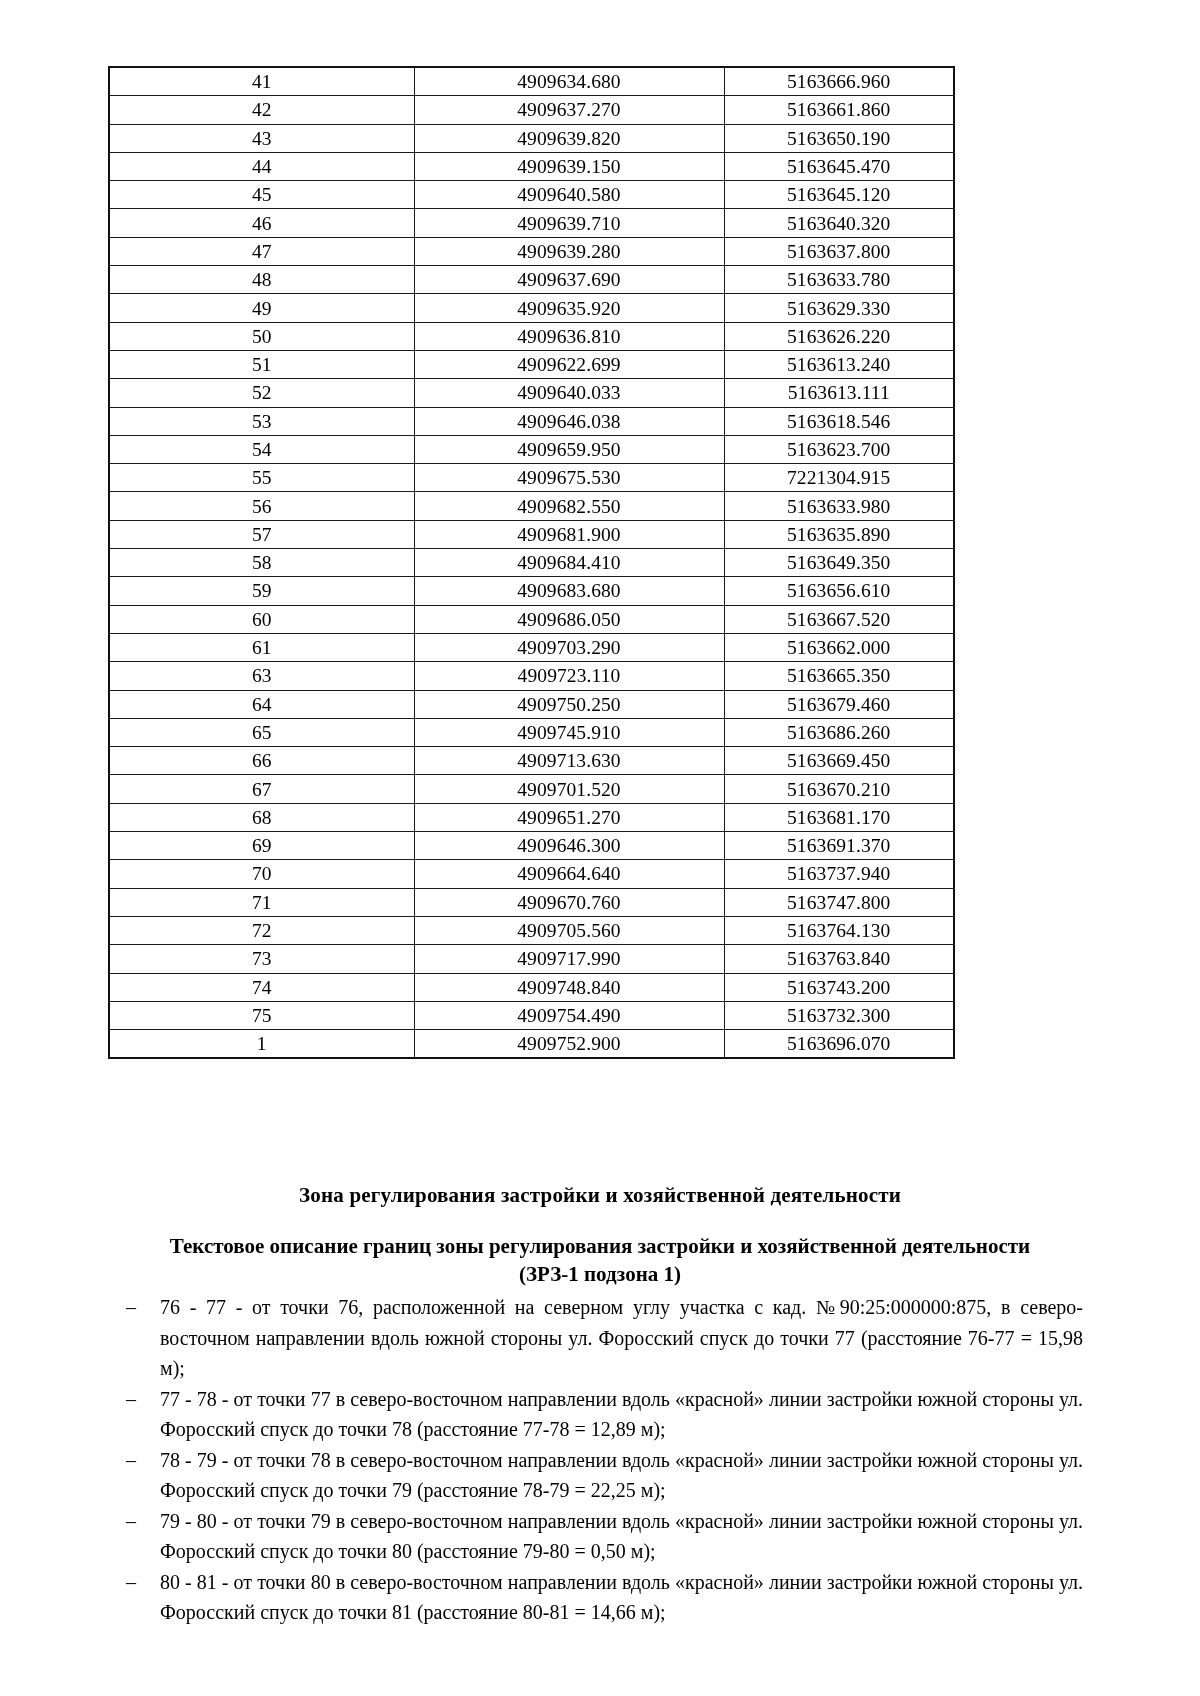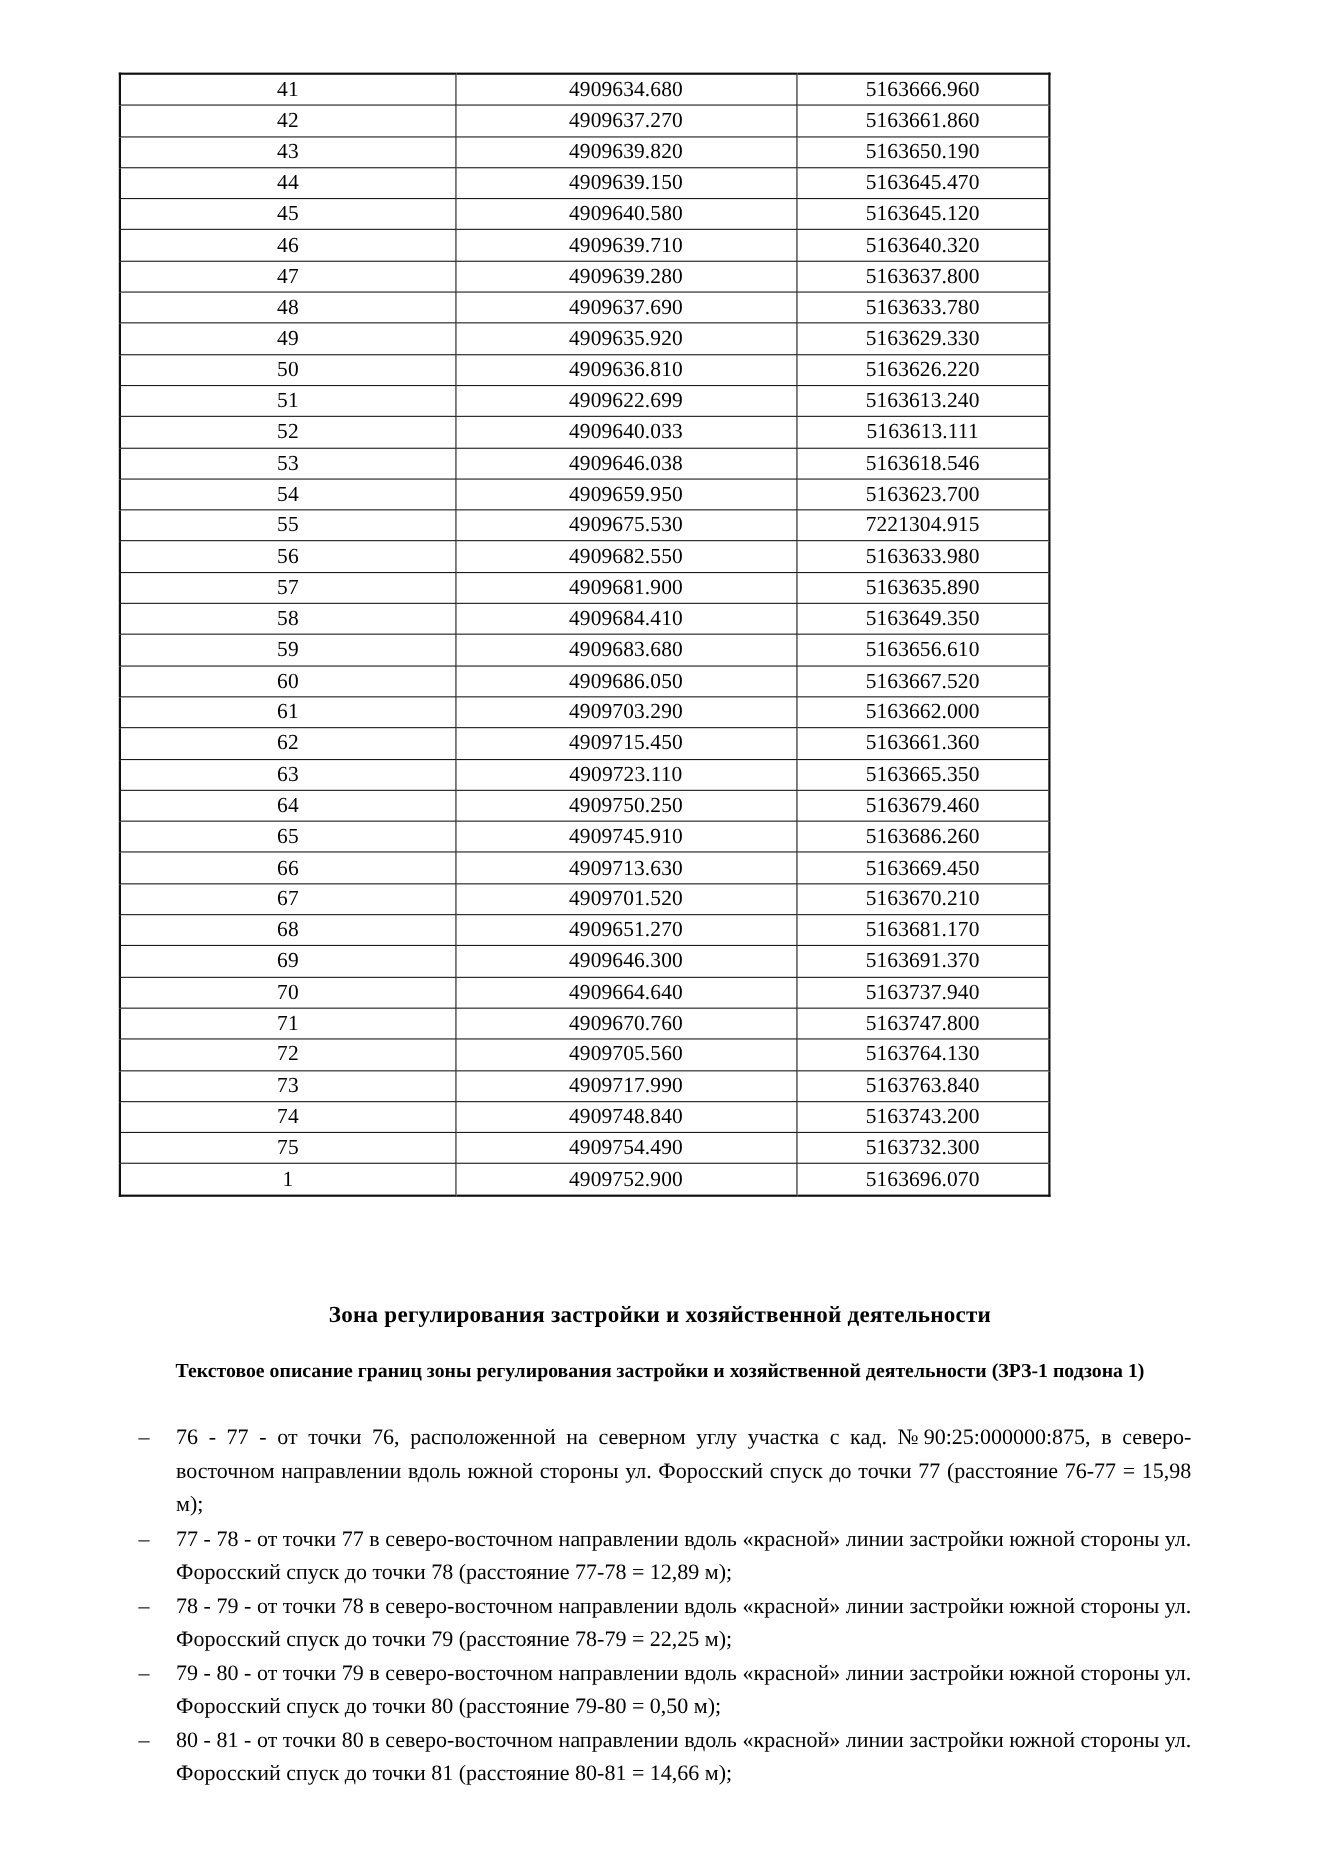--- a/index.html
+++ b/index.html
@@ -67,21 +67,21 @@
     font-family: Liberation Serif, serif;
   }
   #zone-heading { top: 1183px; }
 
   .doc-subtitle {
     position: absolute;
     left: 150px;
     width: 900px;
     text-align: center;
     font-weight: bold;
-    font-size: 18px;
+    font-size: 21px;
     line-height: 28px;
   }
   #desc-heading { top: 1232px; }
 
   
   .bullets {
     position: absolute;
     left: 118px;
     top: 1292px;
     width: 965px;
@@ -221,25 +221,20 @@
             <td>60</td>
             <td>4909686.050</td>
             <td>5163667.520</td>
           </tr>
           <tr>
             <td>61</td>
             <td>4909703.290</td>
             <td>5163662.000</td>
           </tr>
           <tr>
-            <td>62</td>
-            <td>4909715.450</td>
-            <td>5163661.360</td>
-          </tr>
-          <tr>
             <td>63</td>
             <td>4909723.110</td>
             <td>5163665.350</td>
           </tr>
           <tr>
             <td>64</td>
             <td>4909750.250</td>
             <td>5163679.460</td>
           </tr>
           <tr>

